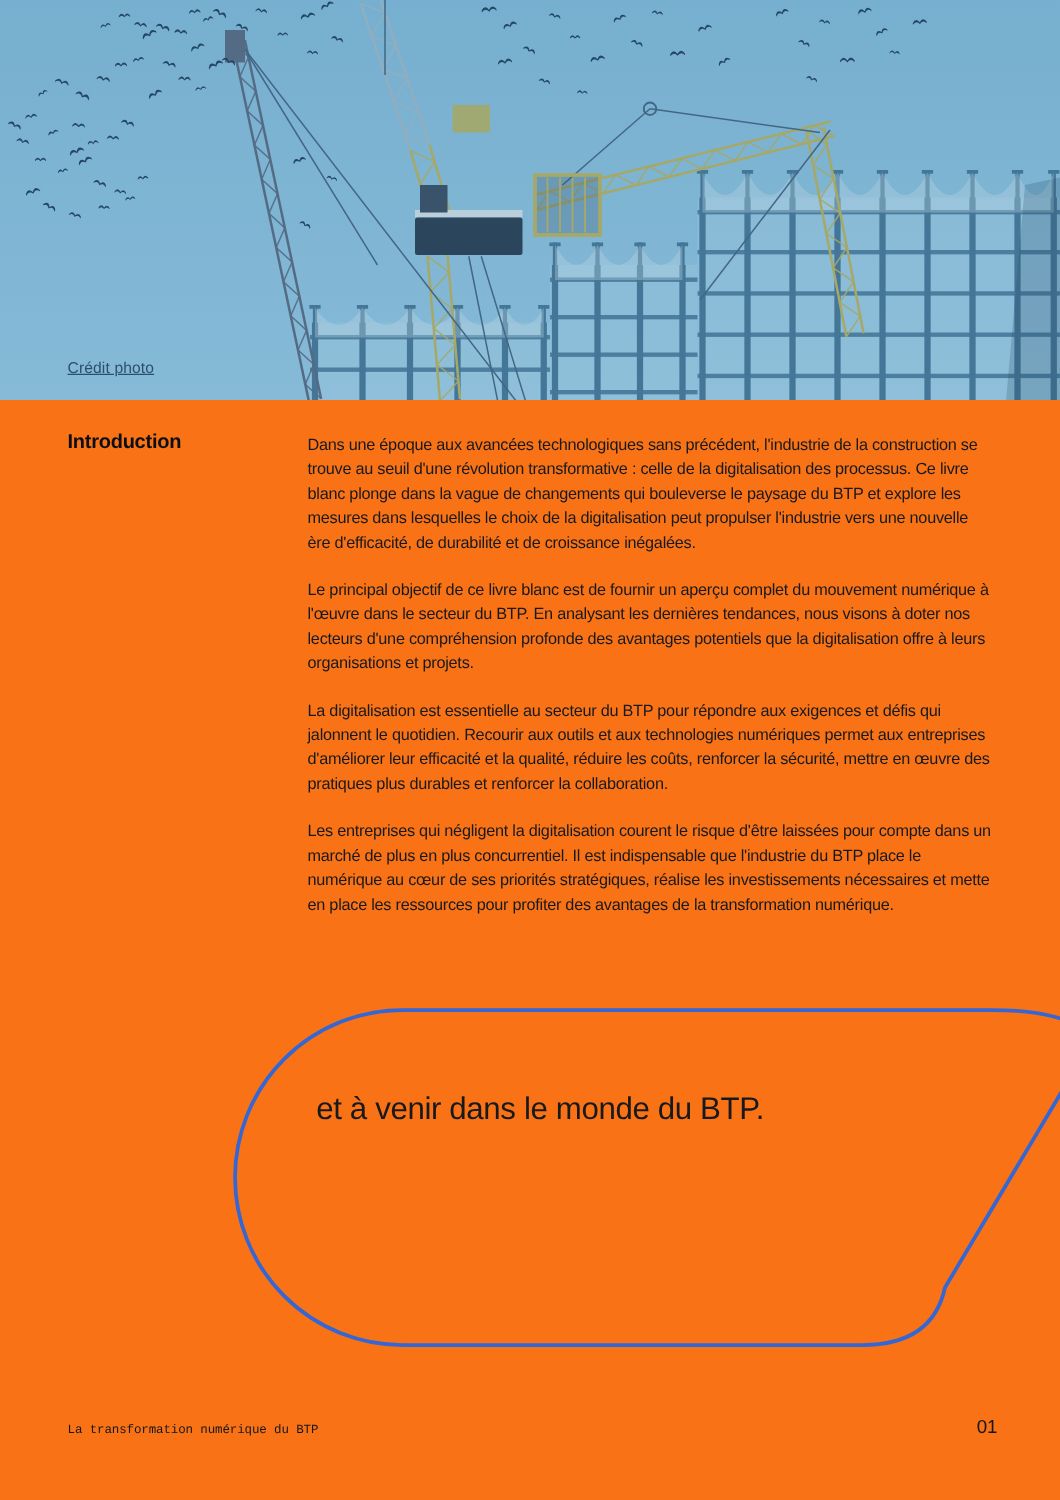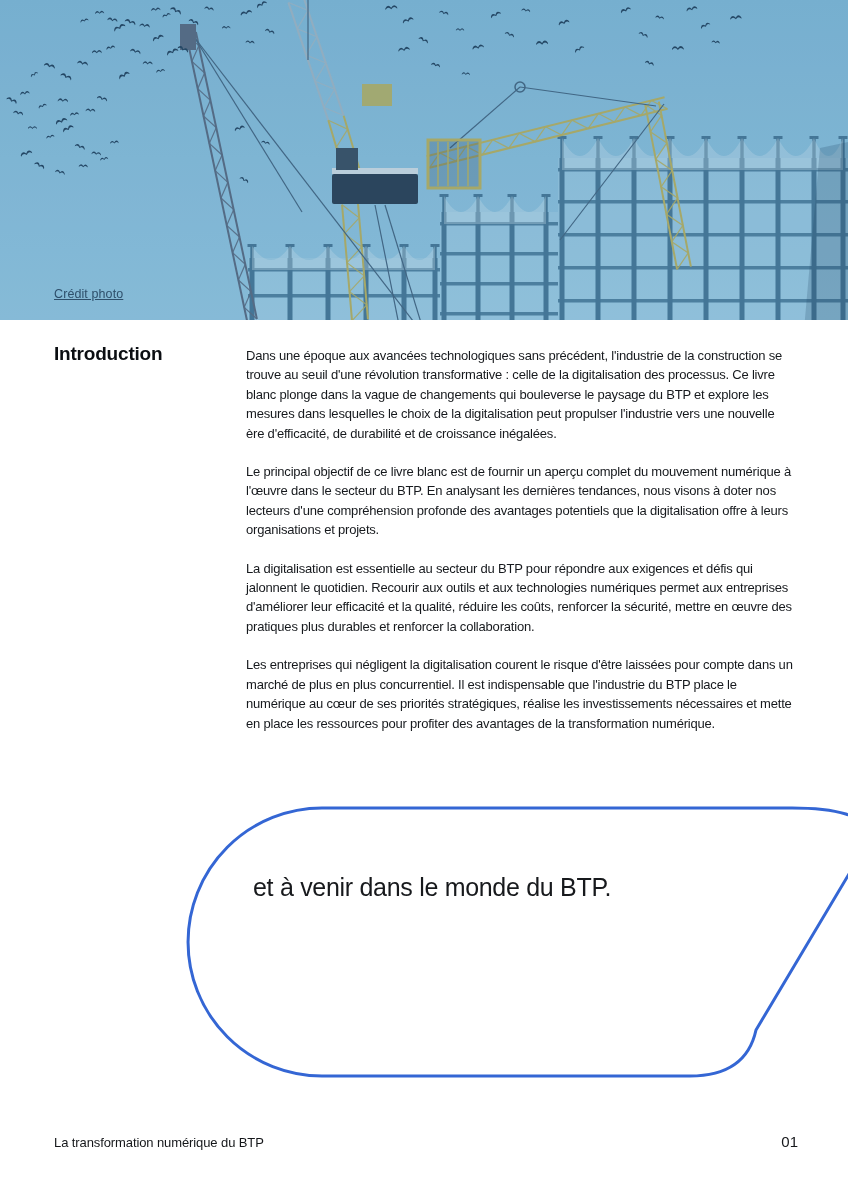--- a/index.html
+++ b/index.html
@@ -1,52 +1,52 @@
 <!DOCTYPE html>
 <html><head>
 <meta charset="utf-8">
 <style>
   html,body{margin:0;padding:0;background:#e8e8e8;}
   #page{
     position:relative;width:848px;height:1200px;margin:0 auto;
-    background:#ffffff;overflow:hidden;
+    background:#f97316;overflow:hidden;
     font-family:"Liberation Sans",sans-serif;
     -webkit-font-smoothing:antialiased;
   }
   
   #hero{position:absolute;left:0;top:0;width:848px;height:320px;}
   #hero svg{display:block;}
   #credit-link{
     position:absolute;left:54px;top:287px;
     font-size:12.5px;text-decoration:underline;cursor:pointer;
     letter-spacing:.1px;
   }
   
   #intro{position:absolute;left:54px;top:346px;right:54px;display:flex;}
   #intro-heading{
     width:160px;flex:0 0 160px;
-    font-size:19px;font-weight:700;color:#0b0e12;
+    font-size:16px;font-weight:700;color:#0b0e12;
     line-height:20px;margin-top:-2px;letter-spacing:-.2px;
   }
   #intro-paras{flex:1;max-width:588px;margin-left:32px;}
   #intro-paras p{
     margin:0 0 19px 0;font-size:13px;line-height:19.4px;
     letter-spacing:-.2px;color:#16191d;
   }
   
   #bubble-svg{position:absolute;left:0;top:796px;width:848px;height:296px;}
   #quote-text{position:absolute;left:253px;top:869px;}
   #quote-text div{
     white-space:nowrap;font-size:25px;line-height:36px;
     letter-spacing:-.3px;color:#17191c;
   }
   
   #footer{position:absolute;left:54px;right:50px;top:1133px;
     display:flex;justify-content:space-between;align-items:baseline;}
-  #footer-title{font-size:13px;color:#15171a;letter-spacing:-.1px;}
+  #footer-title{font-size:10px;color:#15171a;letter-spacing:-.1px;font-family:Liberation Mono, monospace;}
   #footer-page{font-size:15px;color:#15171a;}
 </style>
 </head>
 <body>
 
 <div id="page">
 
   <div id="hero">
     <svg id="hero-svg" width="848" height="320" viewBox="0 0 848 320">
       <defs>

